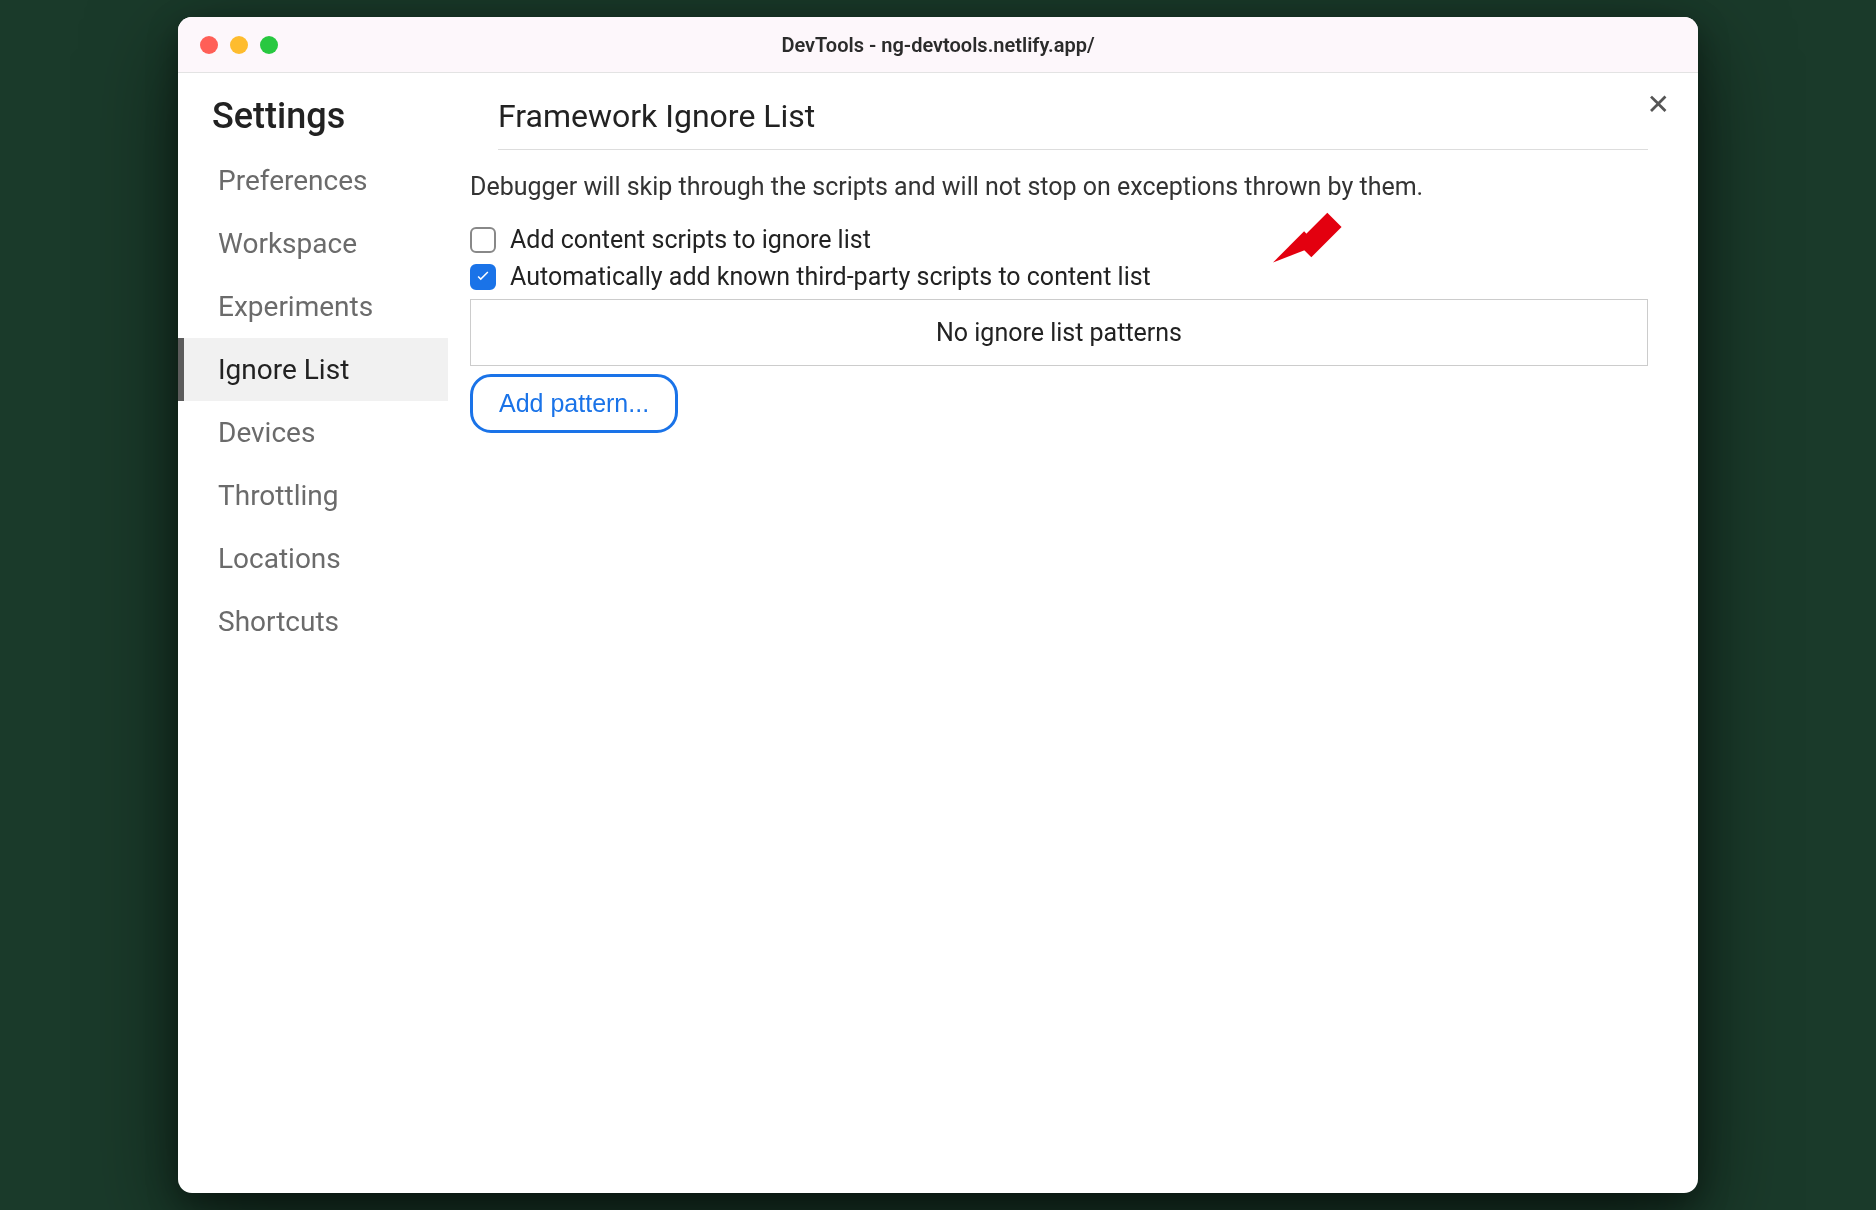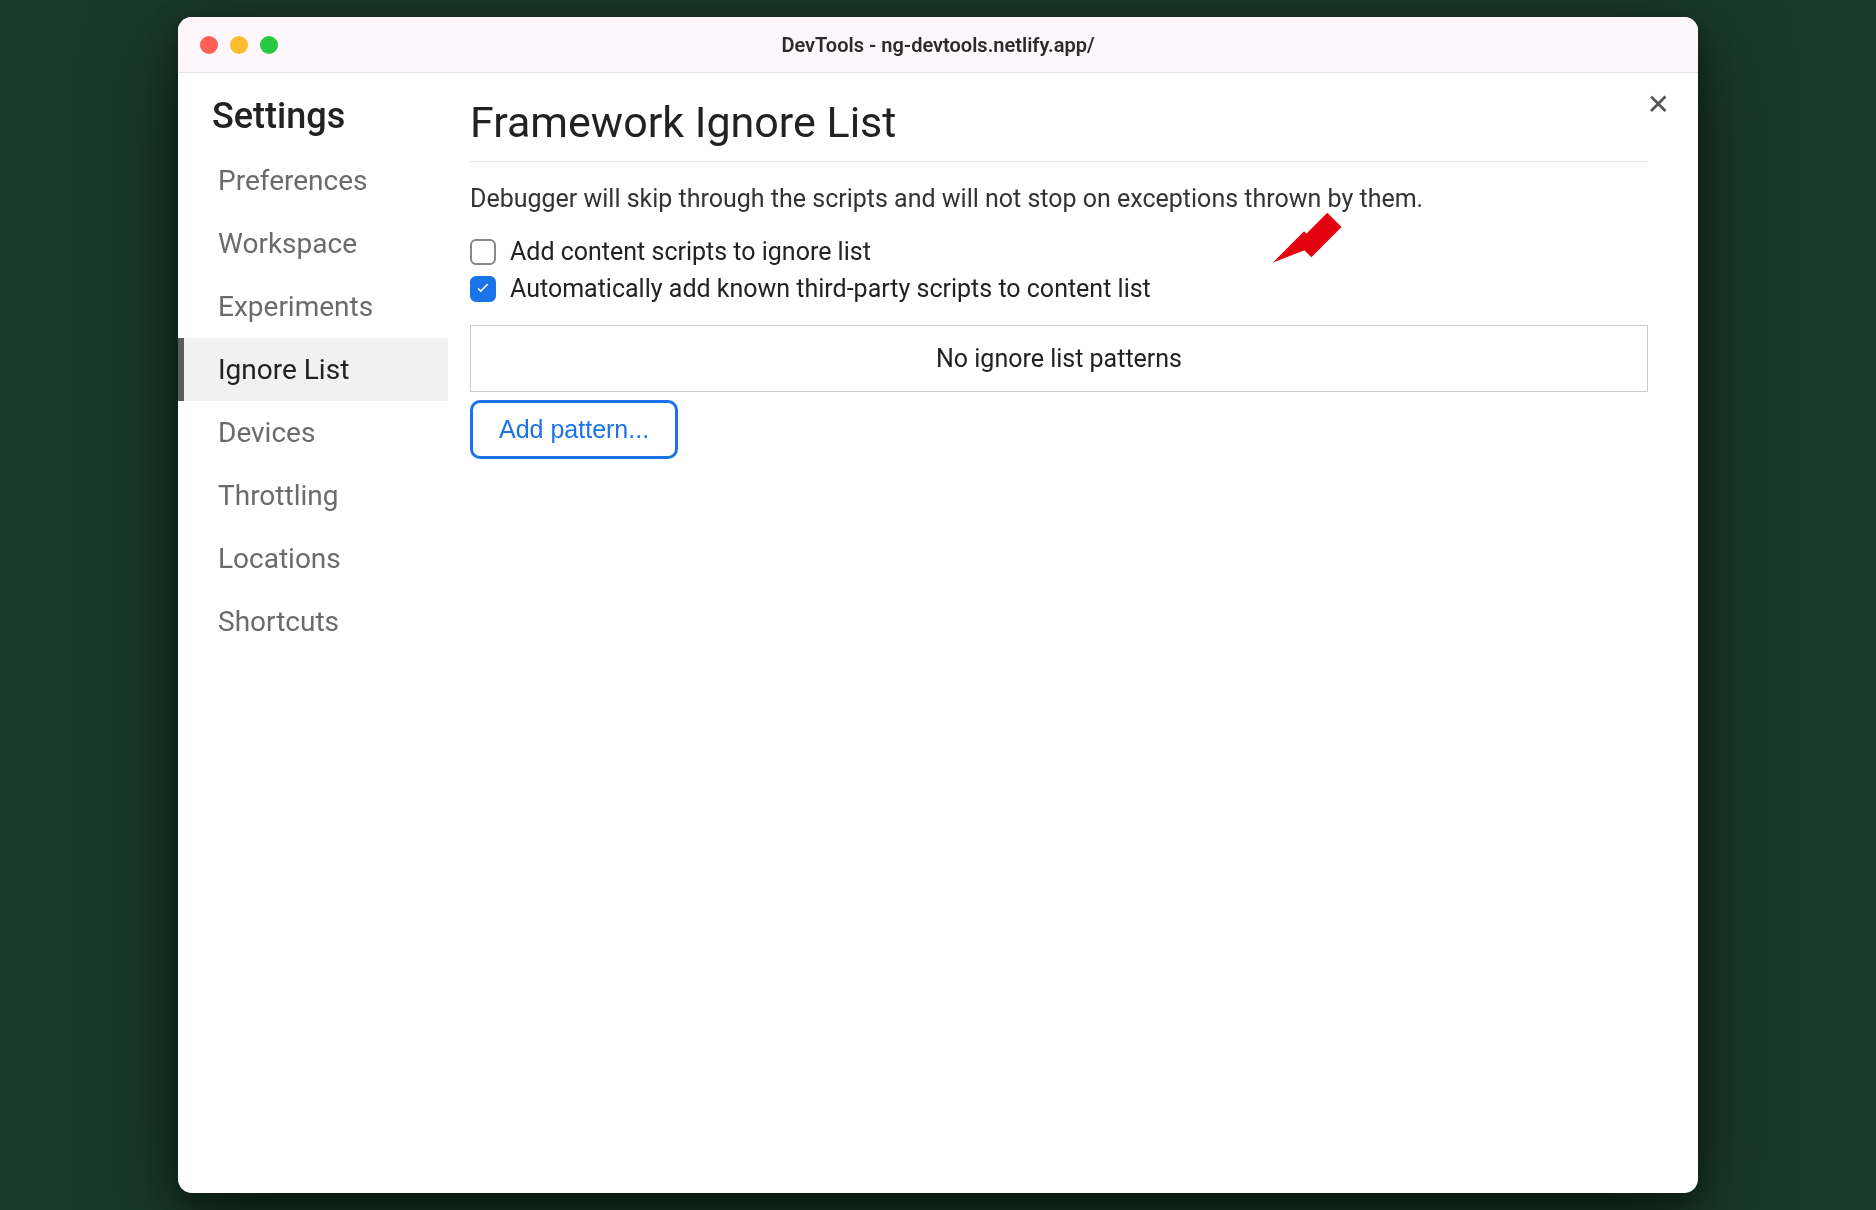--- a/index.html
+++ b/index.html
@@ -78,32 +78,33 @@
       background: #f1f1f1;
       color: #222;
       border-left-color: #5c5c5c;
     }
     .main {
       flex: 1;
       padding: 24px 50px 0 22px;
       position: relative;
     }
     .main h2 {
-      font-size: 43px;
+      font-size: 32px;
       font-weight: 400;
       color: #222;
       padding-bottom: 14px;
       border-bottom: 1px solid #ddd;
+      margin-left: 28px;
     }
     .desc {
       font-size: 25px;
       color: #333;
       margin: 22px 0 24px 0;
     }
-    .opts { margin-bottom: 22px; }
+    .opts { margin-bottom: 8px; }
     .opt {
       display: flex;
       align-items: center;
       gap: 14px;
       font-size: 25px;
       color: #222;
       margin-bottom: 8px;
       cursor: pointer;
       user-select: none;
     }
@@ -130,21 +131,21 @@
       font-size: 25px;
       color: #222;
       margin-bottom: 8px;
     }
     .add-btn {
       border: 3px solid #1a73e8;
       background: #fff;
       color: #1a73e8;
       font-size: 25px;
       padding: 12px 26px;
-      border-radius: 10px;
+      border-radius: 21px;
       cursor: pointer;
     }
     .arrow {
       position: absolute;
       top: 135px;
       left: 820px;
       width: 80px;
       height: 70px;
       pointer-events: none;
     }

